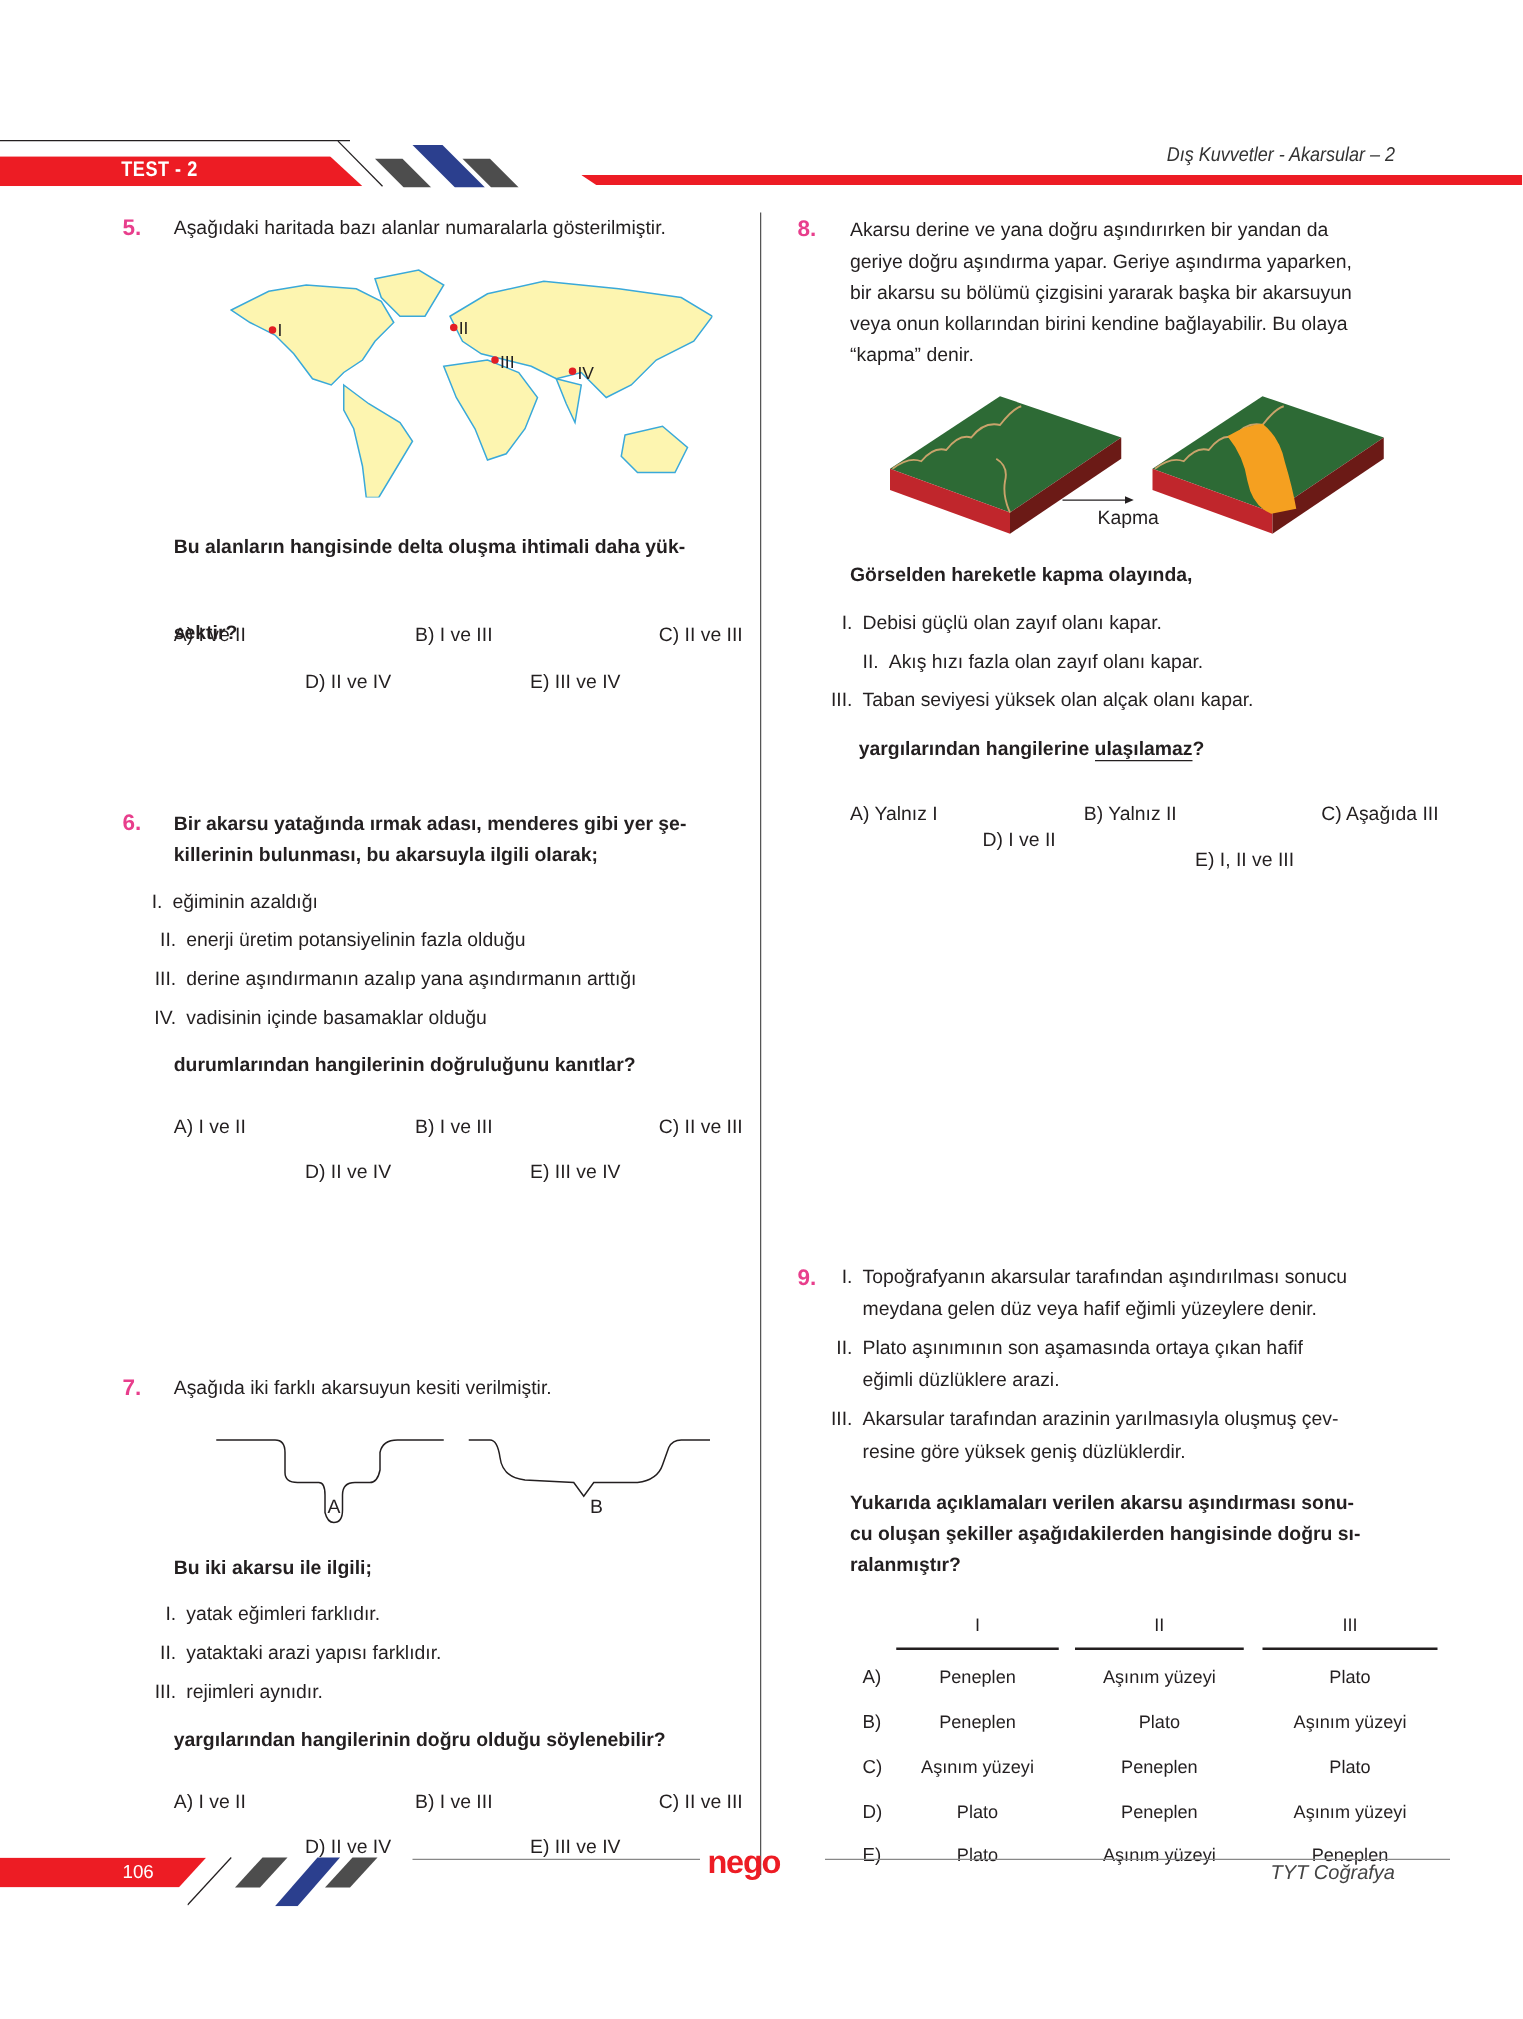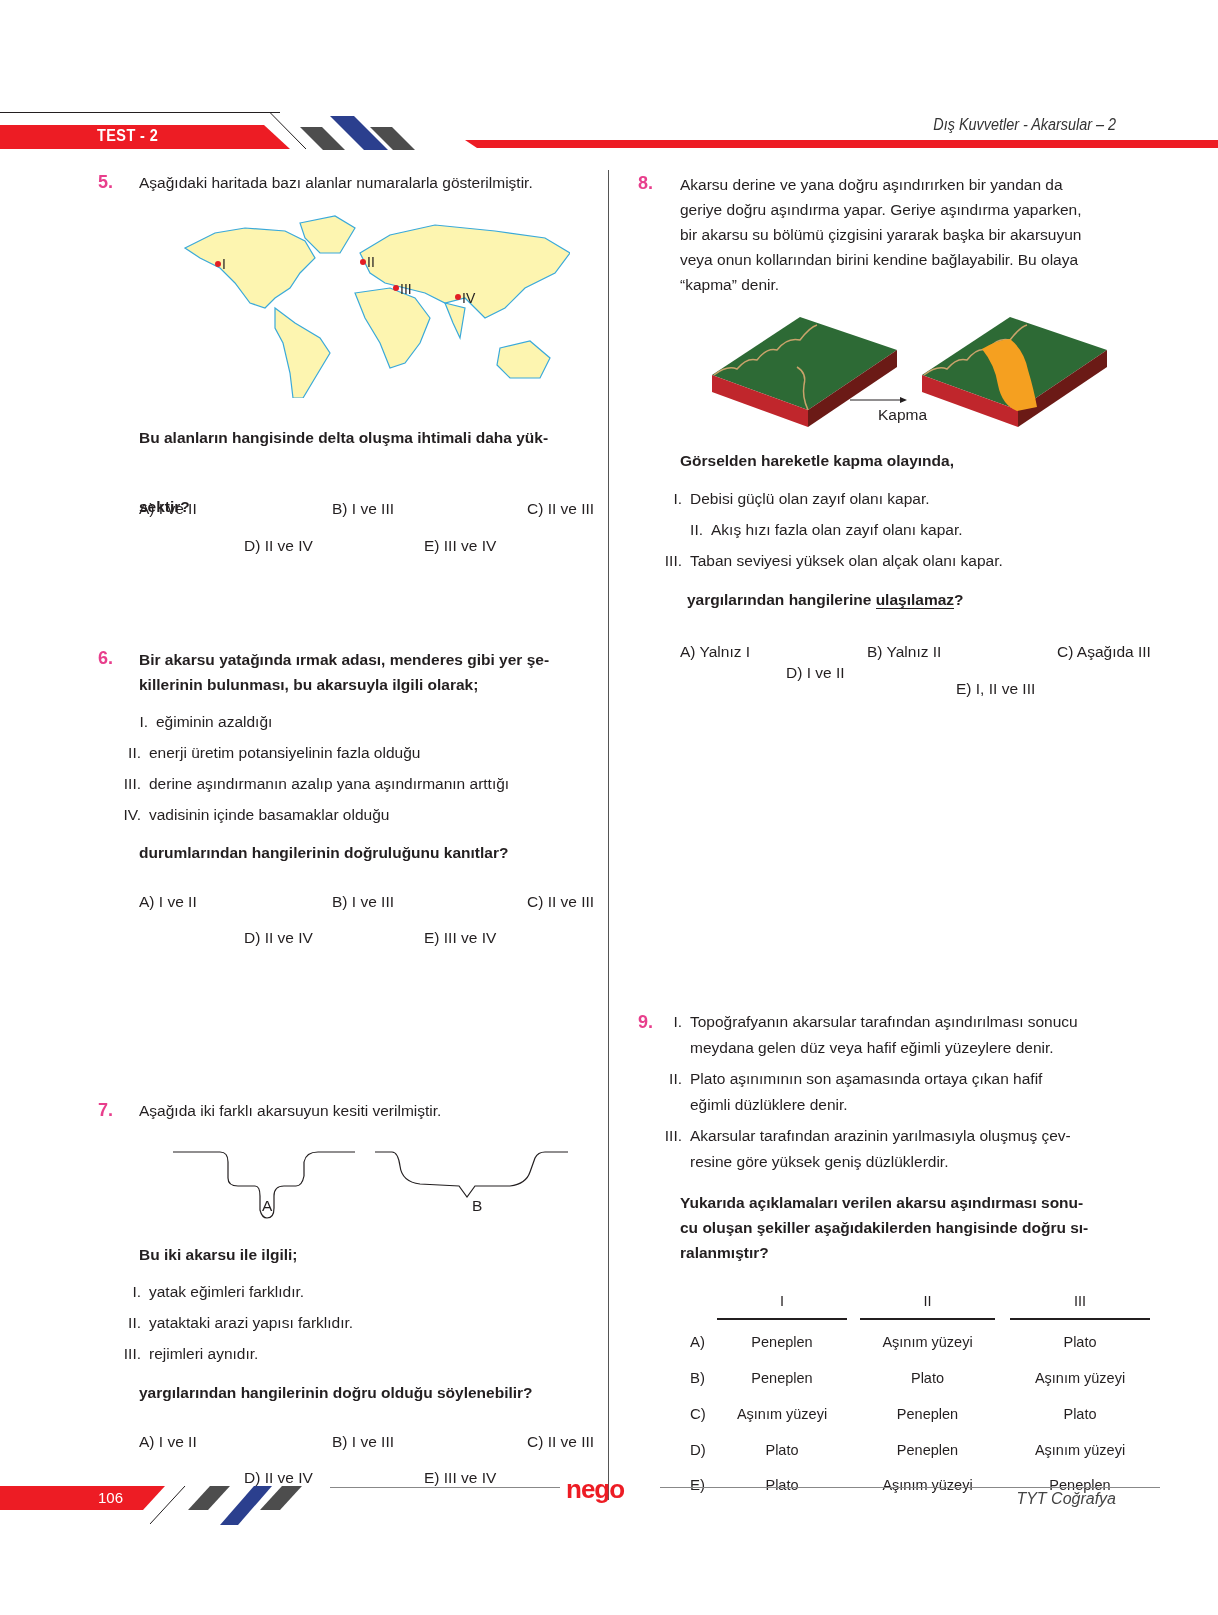--- a/index.html
+++ b/index.html
@@ -94,21 +94,21 @@
 <span class="txt bold" style="left:139px;top:450px;margin-top:44px;">sektir?</span>
 <span class="opt" style="left:139px;top:500px;">A) I ve II</span>
 <span class="opt" style="left:332px;top:500px;">B) I ve III</span>
 <span class="opt" style="left:527px;top:500px;">C) II ve III</span>
 <span class="opt" style="left:244px;top:537px;">D) II ve IV</span>
 <span class="opt" style="left:424px;top:537px;">E) III ve IV</span>
 
 <span class="qnum" style="left:98px;top:648px;">6.</span>
 <span class="txt bold" style="left:139px;top:647px;">Bir akarsu yatağında ırmak adası, menderes gibi yer şe-</span>
 <span class="txt bold" style="left:139px;top:672px;">killerinin bulunması, bu akarsuyla ilgili olarak;</span>
-<div class="item" style="left:122px;top:713px;"><span class="roman">I.</span><span>eğiminin azaldığı</span></div>
+<div class="item" style="left:104px;top:713px;"><span class="roman">I.</span><span>eğiminin azaldığı</span></div>
 <div class="item" style="left:115px;top:744px;"><span class="roman">II.</span><span>enerji üretim potansiyelinin fazla olduğu</span></div>
 <div class="item" style="left:115px;top:775px;"><span class="roman">III.</span><span>derine aşındırmanın azalıp yana aşındırmanın arttığı</span></div>
 <div class="item" style="left:115px;top:806px;"><span class="roman">IV.</span><span>vadisinin içinde basamaklar olduğu</span></div>
 <span class="txt bold" style="left:139px;top:840px;">durumlarından hangilerinin doğruluğunu kanıtlar?</span>
 <span class="opt" style="left:139px;top:893px;">A) I ve II</span>
 <span class="opt" style="left:332px;top:893px;">B) I ve III</span>
 <span class="opt" style="left:527px;top:893px;">C) II ve III</span>
 <span class="opt" style="left:244px;top:929px;">D) II ve IV</span>
 <span class="opt" style="left:424px;top:929px;">E) III ve IV</span>
 
@@ -163,21 +163,21 @@
 <span class="opt" style="left:680px;top:643px;">A) Yalnız I</span>
 <span class="opt" style="left:867px;top:643px;">B) Yalnız II</span>
 <span class="opt" style="left:1057px;top:643px;">C) Aşağıda III</span>
 <span class="opt" style="left:786px;top:664px;">D) I ve II</span>
 <span class="opt" style="left:956px;top:680px;">E) I, II ve III</span>
 
 <span class="qnum" style="left:638px;top:1012px;">9.</span>
 <div class="item" style="left:656px;top:1013px;"><span class="roman">I.</span><span>Topoğrafyanın akarsular tarafından aşındırılması sonucu</span></div>
 <span class="item" style="left:690px;top:1039px;">meydana gelen düz veya hafif eğimli yüzeylere denir.</span>
 <div class="item" style="left:656px;top:1070px;"><span class="roman">II.</span><span>Plato aşınımının son aşamasında ortaya çıkan hafif</span></div>
-<span class="item" style="left:690px;top:1096px;">eğimli düzlüklere denir.</span>
+<span class="item" style="left:690px;top:1096px;">eğimli düzlüklere arazi.</span>
 <div class="item" style="left:656px;top:1127px;"><span class="roman">III.</span><span>Akarsular tarafından arazinin yarılmasıyla oluşmuş çev-</span></div>
 <span class="item" style="left:690px;top:1153px;">resine göre yüksek geniş düzlüklerdir.</span>
 <span class="txt bold" style="left:680px;top:1190px;">Yukarıda açıklamaları verilen akarsu aşındırması sonu-</span>
 <span class="txt bold" style="left:680px;top:1215px;">cu oluşan şekiller aşağıdakilerden hangisinde doğru sı-</span>
 <span class="txt bold" style="left:680px;top:1240px;">ralanmıştır?</span>
 
 <span class="tbl-head" style="left:717px;width:130px;top:1293px;">I</span>
 <span class="tbl-head" style="left:860px;width:135px;top:1293px;">II</span>
 <span class="tbl-head" style="left:1010px;width:140px;top:1293px;">III</span>
 <div class="tbl-line" style="left:717px;top:1318px;width:130px;"></div>

